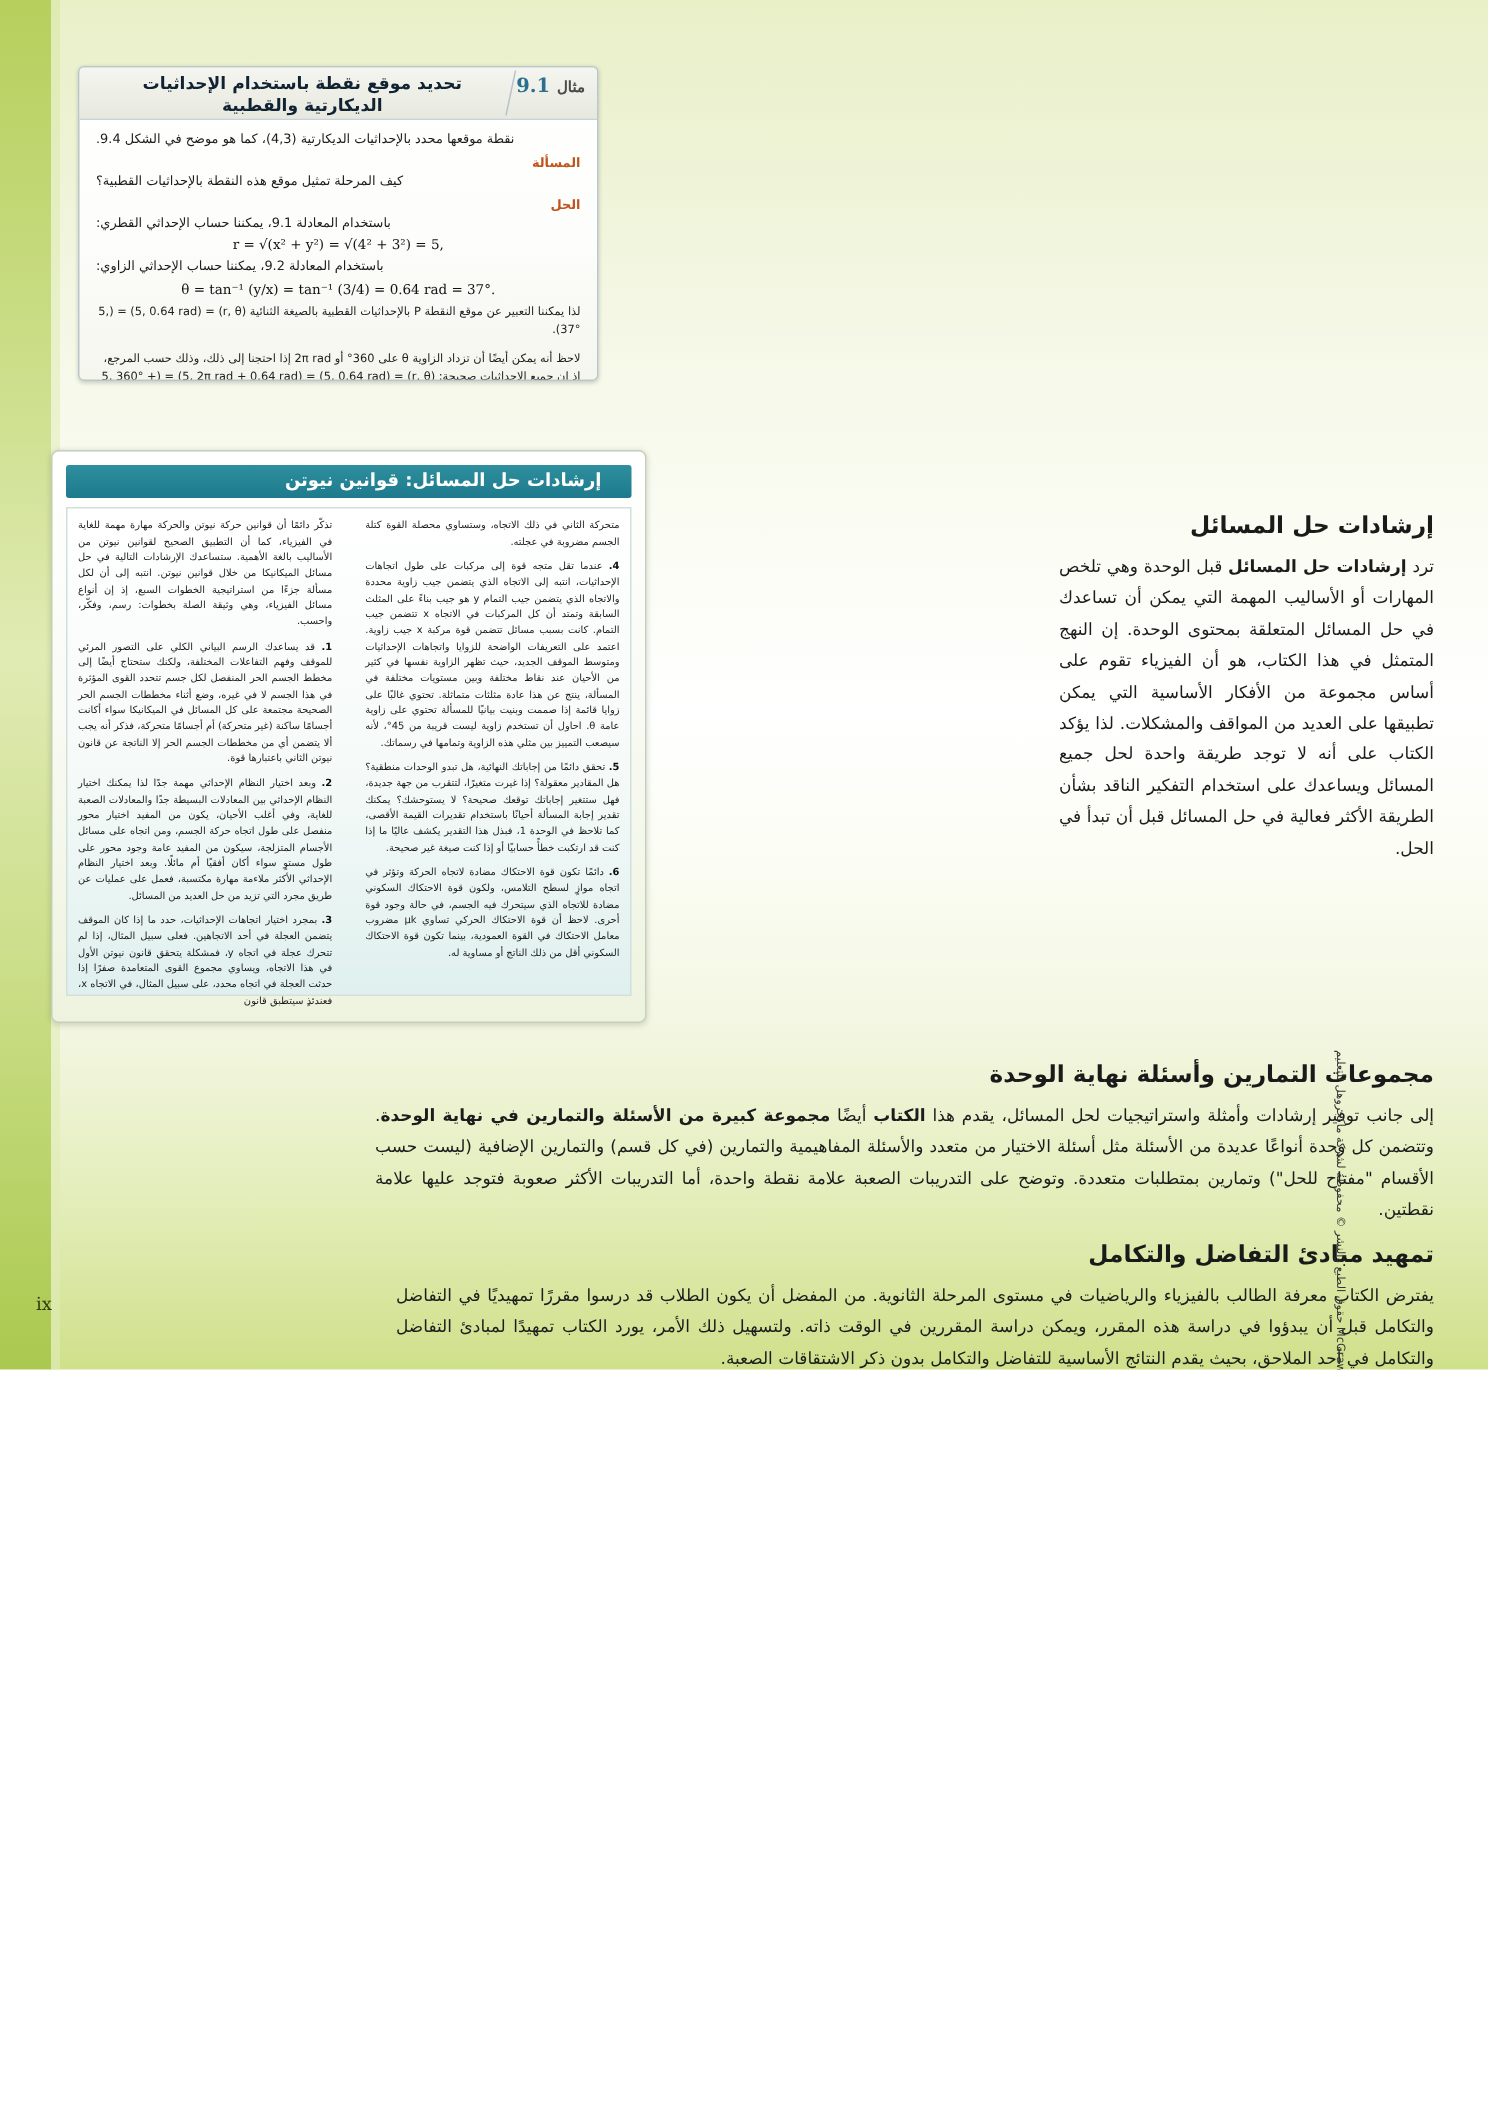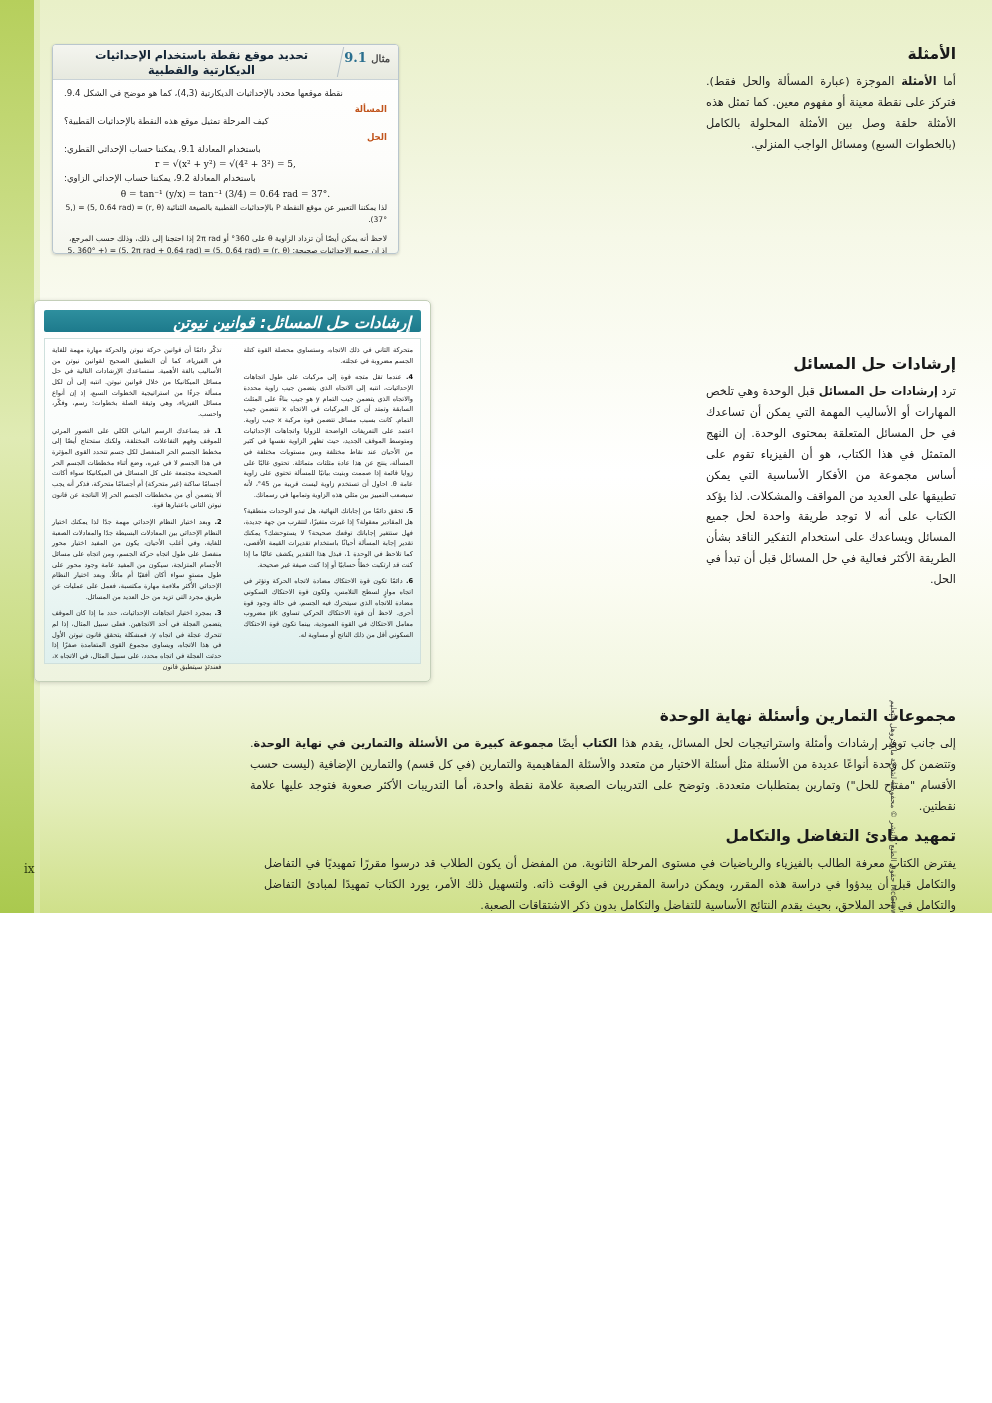--- a/index.html
+++ b/index.html
@@ -135,22 +135,22 @@
     overflow:hidden;
   }
   .guide-head{
     margin:9px 9px 0 9px;
     height:22px;
     background:linear-gradient(to bottom,#2e8f9e,#1d7a8c);
     border-radius:2px;
     position:relative;
   }
   .guide-head span{
-    position:absolute;right:10px;top:3px;
-    color:#fff;font-size:16px;font-weight:bold;font-style:italic;
+    position:absolute;right:20px;top:3px;
+    color:#fff;font-size:12px;font-weight:bold;
   }
   .guide-inner{
     margin:6px 9px 9px 9px;
     height:326px;
     background:linear-gradient(to bottom,#ffffff 0%,#f5faf8 55%,#dff0ee 100%);
     border:1px solid #cfe0dd;
     padding:6px 7px;
     box-sizing:border-box;
     display:flex;
     flex-direction:row-reverse;
@@ -225,26 +225,22 @@
       </div>
       <div class="gcol">
         <p><span>متحركة الثاني في ذلك الاتجاه، وستساوي محصلة القوة كتلة الجسم مضروبة في عجلته.</span></p>
         <p><span class="gnum">4.</span> <span>عندما تقل متجه قوة إلى مركبات على طول اتجاهات الإحداثيات، انتبه إلى الاتجاه الذي يتضمن جيب زاوية محددة والاتجاه الذي يتضمن جيب التمام y هو جيب بناءً على المثلث السابقة وتمتد أن كل المركبات في الاتجاه x تتضمن جيب التمام. كانت بسبب مسائل تتضمن قوة مركبة x جيب زاوية. اعتمد على التعريفات الواضحة للزوايا واتجاهات الإحداثيات ومتوسط الموقف الجديد، حيث تظهر الزاوية نفسها في كثير من الأحيان عند نقاط مختلفة وبين مستويات مختلفة في المسألة، ينتج عن هذا عادة مثلثات متماثلة. تحتوي غالبًا على زوايا قائمة إذا صممت وبنيت بيانيًا للمسألة تحتوي على زاوية عامة θ. احاول أن تستخدم زاوية ليست قريبة من 45°، لأنه سيصعب التمييز بين مثلي هذه الزاوية وتمامها في رسماتك.</span></p>
         <p><span class="gnum">5.</span> <span>تحقق دائمًا من إجاباتك النهائية، هل تبدو الوحدات منطقية؟ هل المقادير معقولة؟ إذا غيرت متغيرًا، لتتقرب من جهة جديدة، فهل ستتغير إجاباتك توقعك صحيحة؟ لا يستوحشك؟ يمكنك تقدير إجابة المسألة أحيانًا باستخدام تقديرات القيمة الأقصى، كما تلاحظ في الوحدة 1، فبذل هذا التقدير يكشف عاليًا ما إذا كنت قد ارتكبت خطأً حسابيًا أو إذا كنت صيغة غير صحيحة.</span></p>
         <p><span class="gnum">6.</span> <span>دائمًا تكون قوة الاحتكاك مضادة لاتجاه الحركة وتؤثر في اتجاه موازٍ لسطح التلامس، ولكون قوة الاحتكاك السكوني مضادة للاتجاه الذي سيتحرك فيه الجسم، في حالة وجود قوة أحرى. لاحظ أن قوة الاحتكاك الحركي تساوي μk مضروب معامل الاحتكاك في القوة العمودية، بينما تكون قوة الاحتكاك السكوني أقل من ذلك الناتج أو مساوية له.</span></p>
       </div>
     </div>
   </div>
 
-  <div class="col-right" style="top:44px;">
-    <h2 class="sec">الأمثلة</h2>
-    <p class="body">أما <b>الأمثلة</b> الموجزة (عبارة المسألة والحل فقط). فتركز على نقطة معينة أو مفهوم معين. كما تمثل هذه الأمثلة حلقة وصل بين الأمثلة المحلولة بالكامل (بالخطوات السبع) ومسائل الواجب المنزلي.</p>
-  </div>
-
-  <div class="col-right" style="top:354px;">
+
+  <div class="col-right" style="top:340px;">
     <h2 class="sec">إرشادات حل المسائل</h2>
     <p class="body">ترد <b>إرشادات حل المسائل</b> قبل الوحدة وهي تلخص المهارات أو الأساليب المهمة التي يمكن أن تساعدك في حل المسائل المتعلقة بمحتوى الوحدة. إن النهج المتمثل في هذا الكتاب، هو أن الفيزياء تقوم على أساس مجموعة من الأفكار الأساسية التي يمكن تطبيقها على العديد من المواقف والمشكلات. لذا يؤكد الكتاب على أنه لا توجد طريقة واحدة لحل جميع المسائل ويساعدك على استخدام التفكير الناقد بشأن الطريقة الأكثر فعالية في حل المسائل قبل أن تبدأ في الحل.</p>
   </div>
 
   <div style="position:absolute;right:36px;left:250px;top:706px;direction:rtl;">
     <h2 class="sec">مجموعات التمارين وأسئلة نهاية الوحدة</h2>
     <p class="body">إلى جانب توفير إرشادات وأمثلة واستراتيجيات لحل المسائل، يقدم هذا <b>الكتاب</b> أيضًا <b>مجموعة كبيرة من الأسئلة والتمارين في نهاية الوحدة</b>. وتتضمن كل وحدة أنواعًا عديدة من الأسئلة مثل أسئلة الاختيار من متعدد والأسئلة المفاهيمية والتمارين (في كل قسم) والتمارين الإضافية (ليست حسب الأقسام "مفتاح للحل") وتمارين بمتطلبات متعددة. وتوضح على التدريبات الصعبة علامة نقطة واحدة، أما التدريبات الأكثر صعوبة فتوجد عليها علامة نقطتين.</p>
   </div>
 
   <div style="position:absolute;right:36px;left:264px;top:826px;direction:rtl;">

